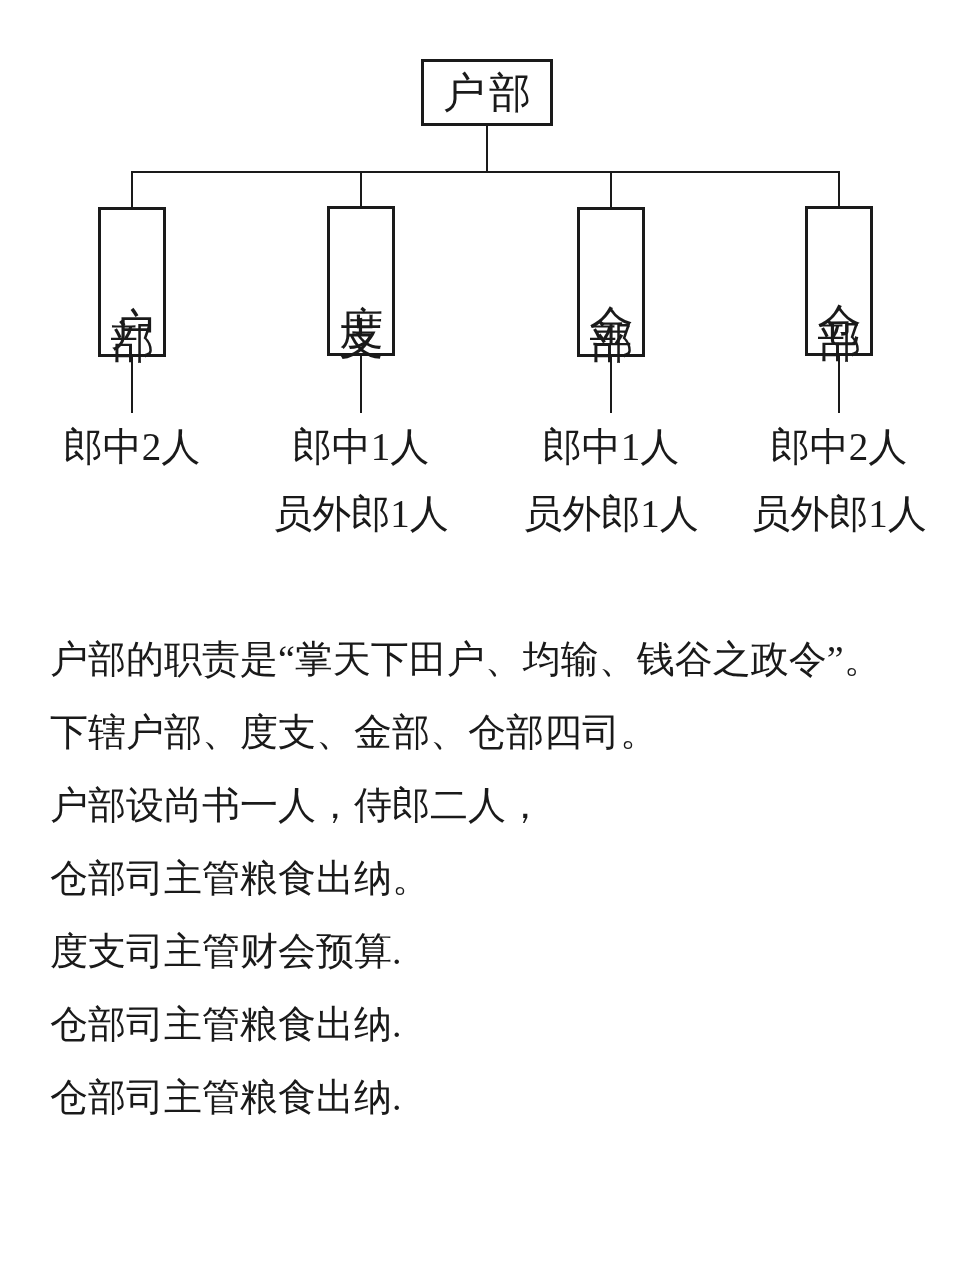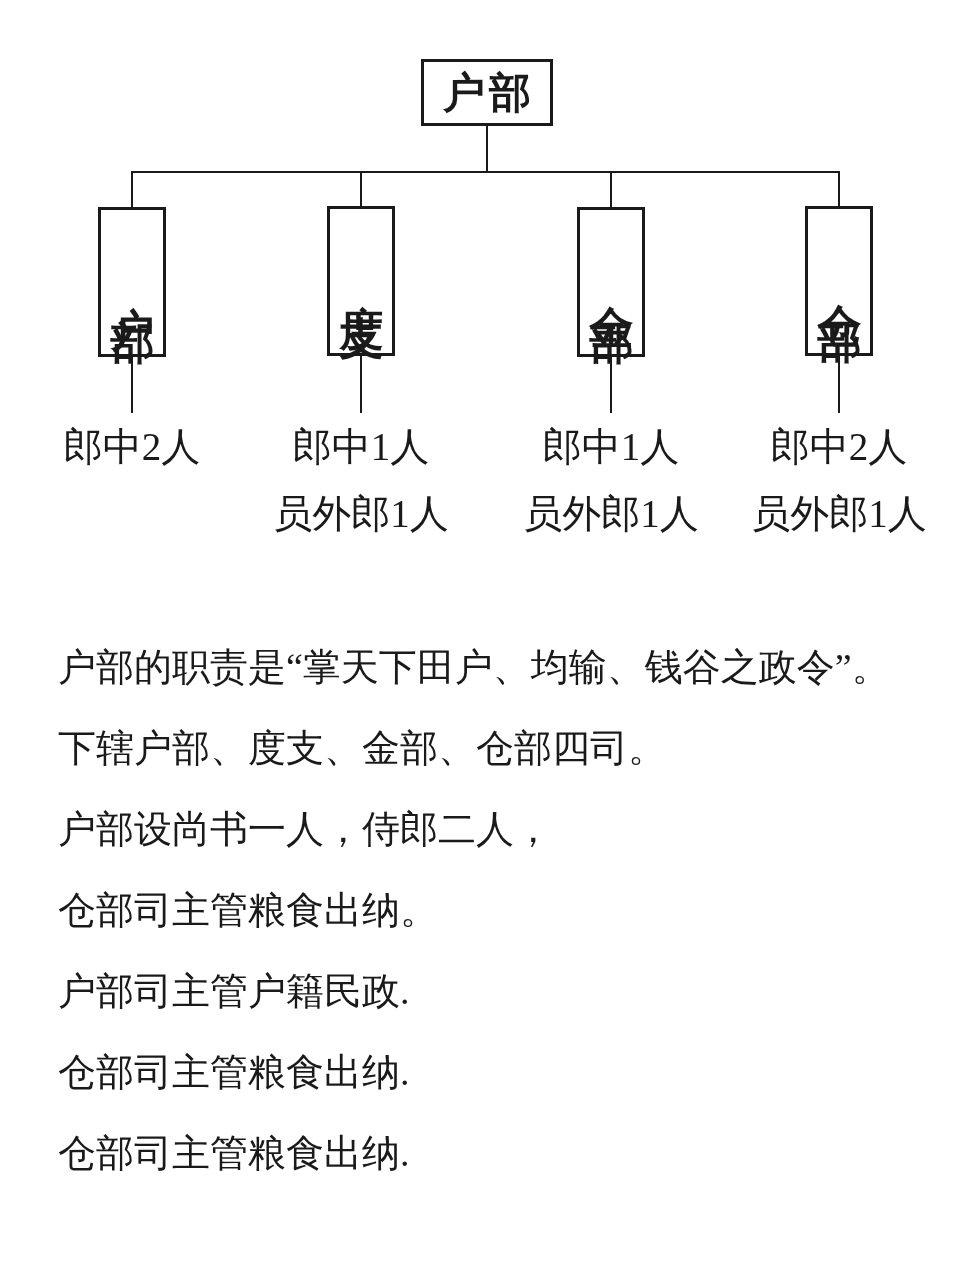--- a/index.html
+++ b/index.html
@@ -29,21 +29,20 @@
     top: 0;
   }
   .org-box {
     position: absolute;
     border: 3px solid #1a1a1a;
     background: #ffffff;
     display: flex;
     align-items: center;
     justify-content: center;
     box-sizing: border-box;
-    font-weight: bold;
   }
   .org-box.root {
     left: 421px;
     top: 59px;
     width: 132px;
     height: 67px;
   }
   .root-label {
     font-size: 42px;
     letter-spacing: 4px;
@@ -78,21 +77,21 @@
   .col2 { left: 231px; }
   .col3 { left: 481px; }
   .col4 { left: 709px; }
   .description {
     position: absolute;
     left: 46px;
     top: 621px;
     width: 900px;
   }
   .description p {
-    margin: 12px;
+    margin: 4px;
     font-size: 38px;
     line-height: 69px;
     white-space: nowrap;
   }
 </style>
 </head>
 <body>
 
 <div class="page">
 
@@ -137,18 +136,18 @@
     <div class="staff-label row-yuanwailang col3">员外郎1人</div>
     <div class="staff-label row-yuanwailang col4">员外郎1人</div>
 
   </div>
 
   <div class="description">
     <p>户部的职责是“掌天下田户、均输、钱谷之政令”。</p>
     <p>下辖户部、度支、金部、仓部四司。</p>
     <p>户部设尚书一人，侍郎二人，</p>
     <p>仓部司主管粮食出纳。</p>
-    <p>户部司主管户籍民政.</p>
+    <p>度支司主管财会预算.</p>
     <p>仓部司主管粮食出纳.</p>
     <p>仓部司主管粮食出纳.</p>
   </div>
 
 </div>
 
 </body></html>

